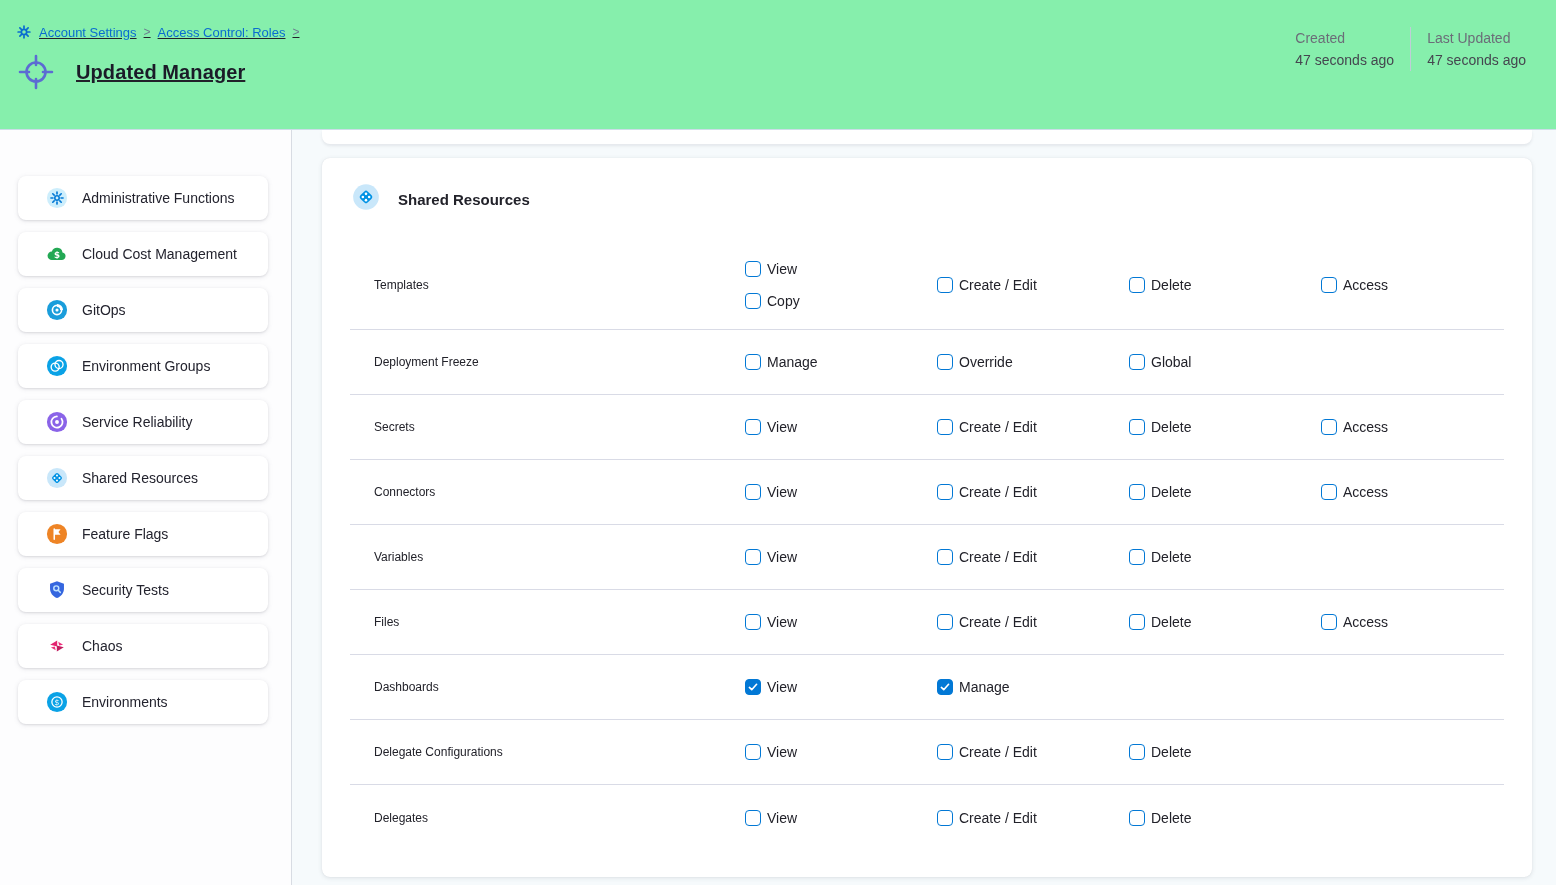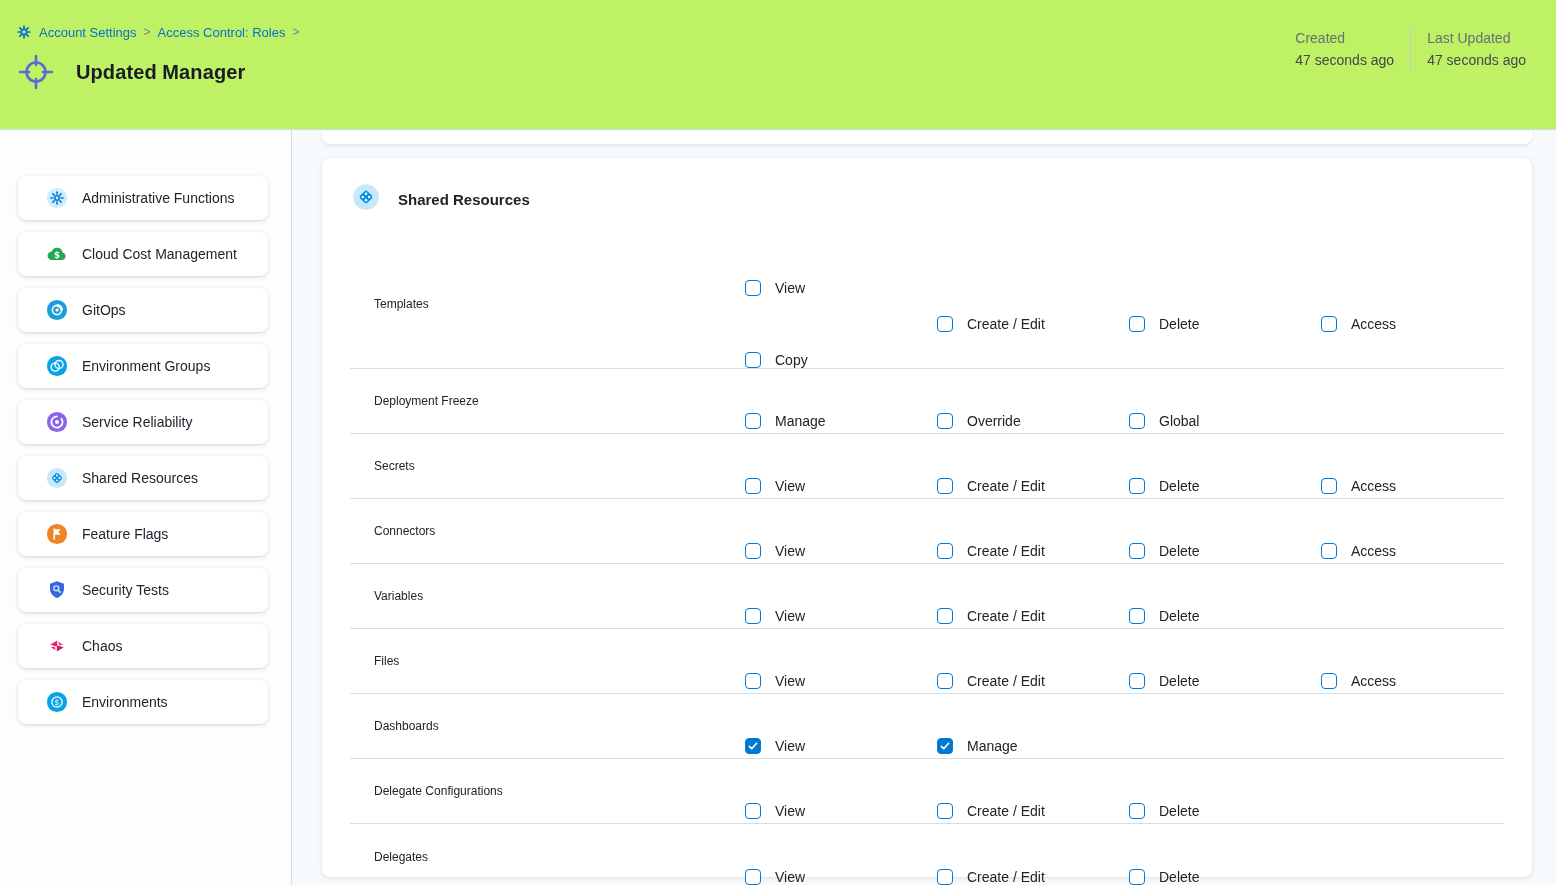--- a/index.html
+++ b/index.html
@@ -6,23 +6,24 @@
   html, body { width: 1556px; height: 885px; overflow: hidden; }
   body {
     font-family: "Liberation Sans", "DejaVu Sans", sans-serif;
     color: #22222a;
     background: #f7fafc;
   }
 
   
   .top-header {
     height: 130px;
-    background: #bef264;
+    background: #86efac;
     border-bottom: 1px solid #ccdde8;
     position: relative;
+    text-decoration: underline;
   }
   .breadcrumb {
     display: flex;
     align-items: center;
     gap: 7px;
     padding: 24px 0 0 16px;
     font-size: 13px;
     font-weight: 500;
   }
   .breadcrumb .crumb { color: #0a6dd0; cursor: pointer; text-decoration: none; }
@@ -115,21 +116,21 @@
     grid-template-columns: 371px 192px 192px 192px auto;
     align-items: center;
     min-height: 65px;
     padding-left: 24px;
     border-bottom: 1px solid #d9dbe6;
   }
   .perm-row.tall { min-height: 90px; }
   .perm-row.last { border-bottom: none; }
   .res-label { font-size: 12px; color: #22222a; }
   .cell { display: flex; flex-direction: column; gap: 16px; }
-  .opt { display: flex; align-items: center; gap: 14px; cursor: pointer; margin-top: 40px; }
+  .opt { display: flex; align-items: center; gap: 6px; cursor: pointer; }
   .opt-label { font-size: 14px; color: #22222a; }
   .checkbox {
     width: 16px; height: 16px; flex: none;
     border: 1.6px solid #0278d5;
     border-radius: 4px;
     background: #fff;
     display: inline-flex;
     align-items: center;
     justify-content: center;
   }

